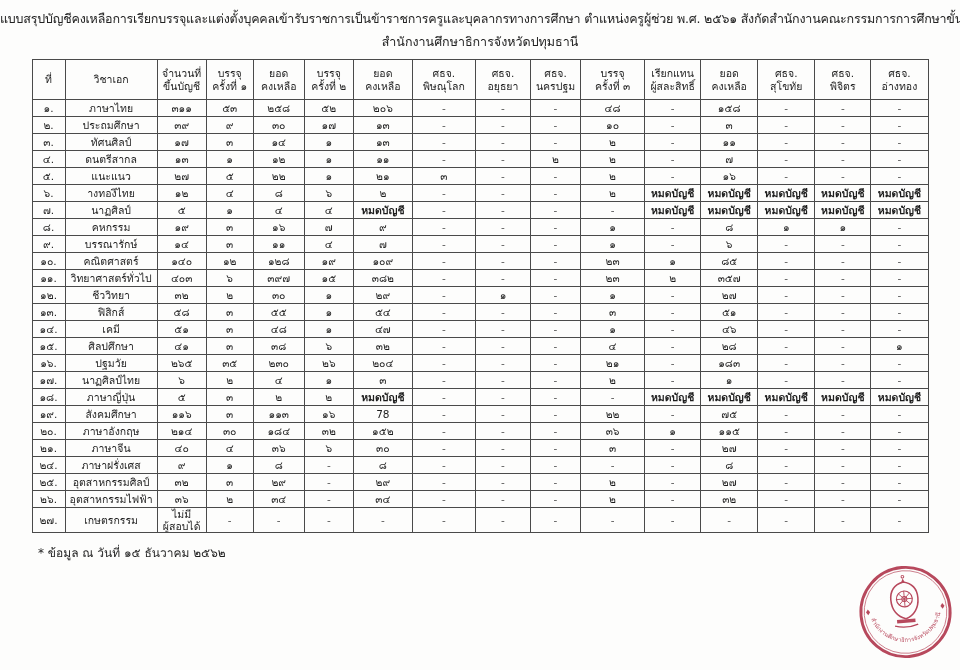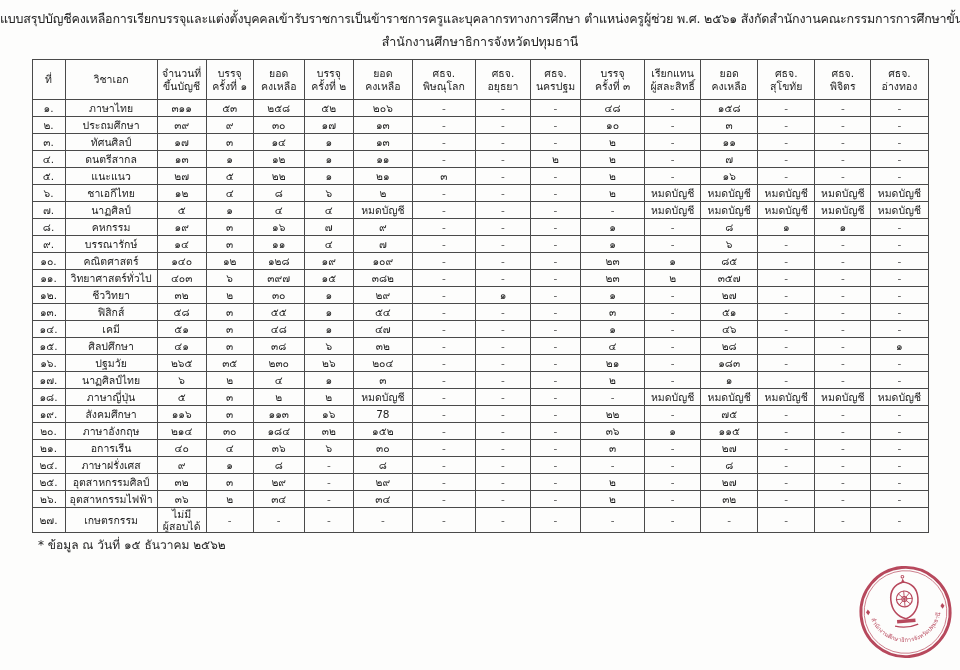--- a/index.html
+++ b/index.html
@@ -19,24 +19,24 @@
     font-size:10.5px; color:#1d1d1d;
   }
   table.summary th, table.summary td {
     border:1px solid #4a4a4a; text-align:center; vertical-align:middle;
     padding:0 1px; overflow:hidden; line-height:1.15;
   }
   table.summary thead th { font-weight:normal; height:40px; white-space:pre-line; }
   table.summary tbody td { height:17px; }
   td.subject { text-align:left; padding-left:6px;margin-top:30px; }
   td.prewrap { white-space:pre-line; line-height:1.1; }
-  td.exhausted { font-weight:normal; }
+  td.exhausted { font-weight:bold; }
   td.dash { color:#555; }
   tr.total-row td { font-weight:bold; height:22px; }
-  .footnote { margin:2px 0 0 38px; font-size:12px; color:#1d1d1d; }
+  .footnote { margin:10px 0 0 38px; font-size:12px; color:#1d1d1d; }
 
   .seal {
     position:absolute; left:857px; top:562px; width:97px; height:100px;
     color:#b23a50; opacity:0.92; transform:rotate(-5deg);
     pointer-events:none;
   }
 </style>
 </head>
 <body>
 
@@ -186,21 +186,21 @@
           <td class="dash">-</td>
           <td>๒</td>
           <td class="dash">-</td>
           <td>๑๖</td>
           <td class="dash">-</td>
           <td class="dash">-</td>
           <td class="dash">-</td>
         </tr>
         <tr>
           <td class="row-no">๖.</td>
-          <td class="subject">ชาเอกีไทย</td>
+          <td class="subject">างทองีไทย</td>
           <td>๑๒</td>
           <td>๔</td>
           <td>๘</td>
           <td>๖</td>
           <td>๒</td>
           <td class="dash">-</td>
           <td class="dash">-</td>
           <td class="dash">-</td>
           <td>๒</td>
           <td class="exhausted">หมดบัญชี</td>
@@ -456,21 +456,21 @@
           <td class="dash">-</td>
           <td>๓๖</td>
           <td>๑</td>
           <td>๑๑๕</td>
           <td class="dash">-</td>
           <td class="dash">-</td>
           <td class="dash">-</td>
         </tr>
         <tr>
           <td class="row-no">๒๑.</td>
-          <td class="subject">อการเรีน</td>
+          <td class="subject">ภาษาจีน</td>
           <td>๔๐</td>
           <td>๔</td>
           <td>๓๖</td>
           <td>๖</td>
           <td>๓๐</td>
           <td class="dash">-</td>
           <td class="dash">-</td>
           <td class="dash">-</td>
           <td>๓</td>
           <td class="dash">-</td>

